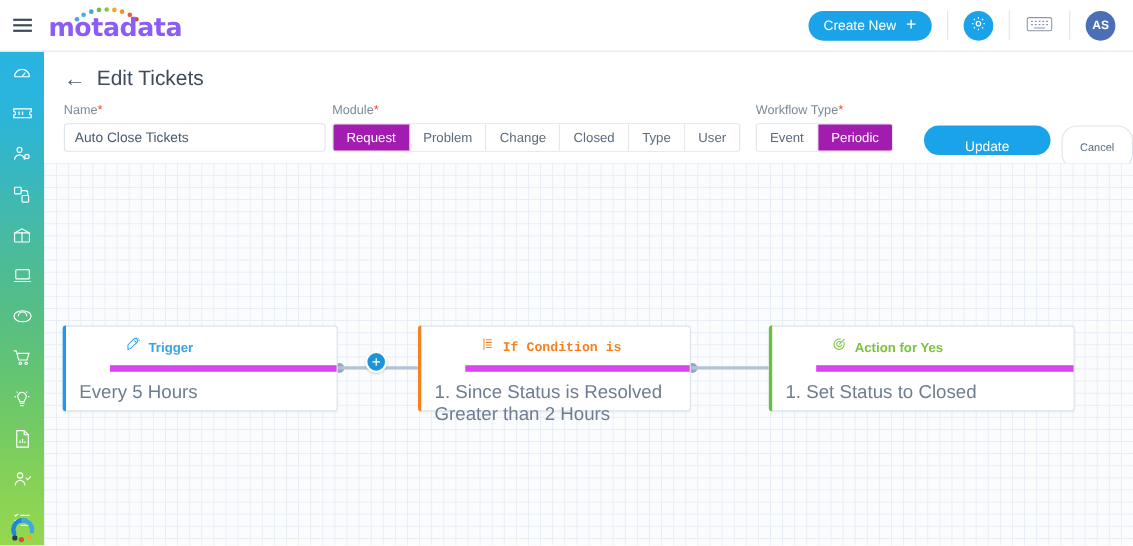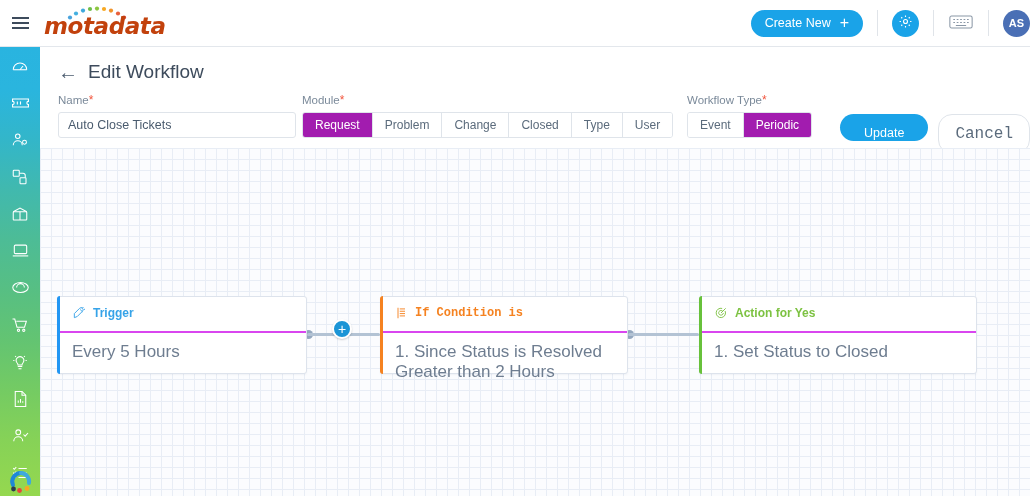--- a/index.html
+++ b/index.html
@@ -45,29 +45,28 @@
     display: flex; align-items: center; z-index: 10;
   }
   .hamburger {
     width: 40px; height: 47px; display: flex; flex-direction: column;
     align-items: center; justify-content: center; gap: 3px; cursor: pointer;
   }
   .hamburger i { display: block; width: 17px; height: 2px; background: #3d4b5c; }
   .logo-wrap { margin-left: 4px; position: relative; width: 120px; height: 36px; }
   .logo-text {
     position: absolute; left: 0; bottom: 2px;
-    font-size: 23px; font-weight: 700; color: #c2410c; letter-spacing: -0.4px;
+    font-size: 23px; font-weight: 700; color: #8b5cf6; letter-spacing: -0.4px;
     font-family: "DejaVu Sans", sans-serif;
-    font-style: italic;
   }
   .logo-dots { position: absolute; left: 22px; top: 1px; width: 62px; height: 14px; }
 
   .top-right {
     margin-left: auto; display: flex; align-items: center; height: 47px;
-    padding-right: 0;
+    padding-right: 16px;
   }
   .btn-create {
     display: flex; align-items: center; gap: 9px;
     background: #1aa3e8; color: #fff; border: none; border-radius: 14px;
     height: 27px; padding: 0 14px; font-size: 12.5px; cursor: pointer;
     font-family: "Liberation Sans", sans-serif;
   }
   .btn-create .plus { font-size: 16px; line-height: 1; font-weight: 400; }
   .divider-v { width: 1px; height: 26px; background: #e0e4e9; margin: 0 14px; }
   .gear-btn {
@@ -121,22 +120,22 @@
   .seg-item.active { background: #a21caf; color: #fff; }
 
   .actions { position: absolute; left: 800px; top: 21px; display: flex; gap: 10px; }
   .btn-primary {
     background: #1aa3e8; color: #fff; border: none; border-radius: 14px;
     height: 27px; padding: 12px 18px; font-size: 12.5px; cursor: pointer;
     font-family: "Liberation Sans", sans-serif;
   }
   .btn-ghost {
     background: #fff; color: #5b6b7c; border: 1px solid #dfe4ea; border-radius: 14px;
-    height: 40px; padding: 0 16px; font-size: 16px; cursor: pointer;
-    font-family: Liberation Mono, monospace;
+    height: 40px; padding: 0 16px; font-size: 10px; cursor: pointer;
+    font-family: Liberation Sans, sans-serif;
   }
 
   
   .canvas {
     position: absolute; left: 0; right: 0; top: 101px; bottom: 0;
     background-color: #fbfcfe;
     background-image:
       linear-gradient(to right, #e8edf5 1px, transparent 1px),
       linear-gradient(to bottom, #e8edf5 1px, transparent 1px);
     background-size: 11px 11px;
@@ -146,23 +145,24 @@
   .node {
     position: absolute; background: #ffffff;
     border: 1px solid #dde3ec; border-radius: 3px;
     box-shadow: 0 1px 2px rgba(70,90,120,0.06);
   }
   .node-accent {
     position: absolute; left: -1px; top: -1px; bottom: -1px; width: 3px;
     border-radius: 3px 0 0 3px;
   }
   .node-head {
-    display: flex; align-items: flex-start; gap: 7px;
+    display: flex; align-items: center; gap: 7px;
     padding: 9px 12px 7px 14px;
-    border-bottom: 2px solid #d946ef;
+    border-bottom: 6px solid #d946ef;
+    margin-left: 42px;
   }
   .node-head-title { font-size: 12px; font-weight: 700; }
   .node-body { padding: 9px 12px 0 14px; font-size: 17px; color: #6e7d90; }
 
   .n-trigger { left: 17px; top: 148px; width: 250px; height: 78px; }
   .n-trigger .node-accent { background: #2196f3; }
   .n-trigger .node-head-title { color: #36a3e8; }
   .n-cond { left: 340px; top: 148px; width: 248px; height: 78px; }
   .n-cond .node-accent { background: #f58220; }
   .n-cond .node-head-title { color: #f58220; font-family: Liberation Mono, monospace; }
@@ -381,21 +381,21 @@
       <span class="divider-v"></span>
 
       <div class="avatar">AS</div>
     </div>
   </div>
 
   <div class="page">
 
     <div class="page-title-row">
       <span class="back-arrow">←</span>
-      <span class="page-title">Edit Workflow</span>
+      <span class="page-title">Edit Tickets</span>
     </div>
 
     <div class="form-row">
 
       <div class="field name-field">
         <label class="field-label">
           <span>Name</span><span class="req">*</span>
         </label>
         <input class="name-input" type="text" value="Auto Close Tickets" style="">
       </div>

